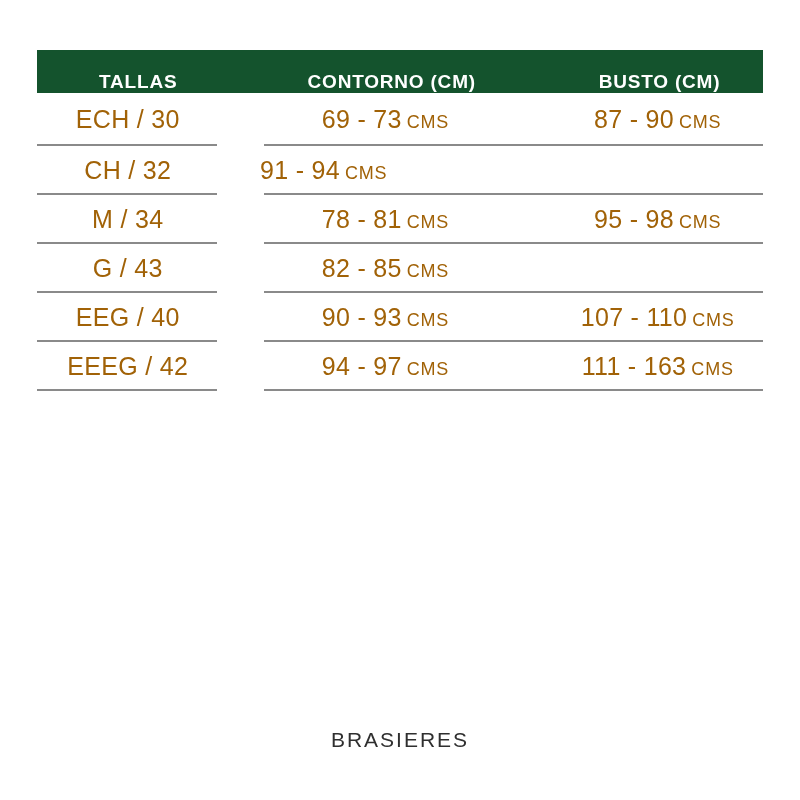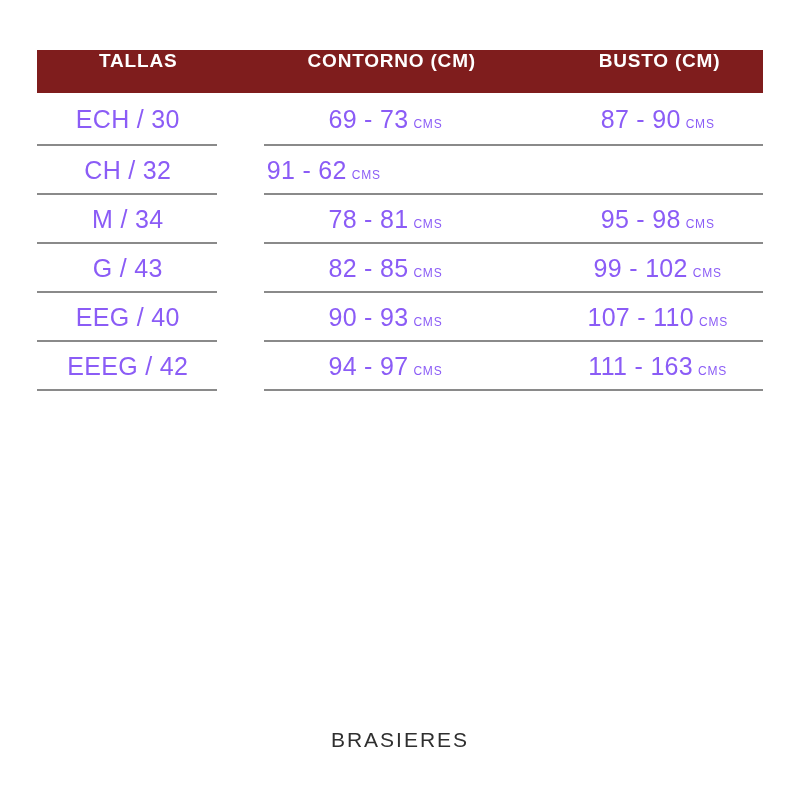--- a/index.html
+++ b/index.html
@@ -15,51 +15,51 @@
     overflow: hidden;
   }
   .size-chart {
     position: absolute;
     left: 37px;
     top: 50px;
     width: 726px;
   }
   .thead {
     display: flex;
-    align-items: flex-start;
+    align-items: flex-end;
     height: 43px;
-    background: #7f1d1d;
+    background: #14532d;
     color: #ffffff;
     padding-left: 12px;
   }
   .th {
     text-align: center;
     font-weight: 700;
     font-size: 19px;
     letter-spacing: 0.8px;
   }
   .col1 { width: 25%; }
   .col2 { width: 46%; }
   .col3 { width: 29%; }
   .row {
     position: relative;
     display: flex;
     align-items: center;
     height: 49px;
-    color: #8b5cf6;
+    color: #a16207;
   }
   #rows .row:first-child { height: 53px; }
   .cell {
     text-align: center;
     font-size: 25px;
     font-weight: 300;
     letter-spacing: 0.3px;
   }
   .unit {
-    font-size: 12px;
+    font-size: 18px;
     letter-spacing: 0.8px;
     margin-left: 5px;
   }
   .sep {
     position: absolute;
     left: 0; right: 0; bottom: 0;
     height: 2px;
   }
   .seg1, .seg2 {
     position: absolute;
@@ -96,41 +96,40 @@
     <div class="cell col2"><span>69 - 73</span><span class="unit">CMS</span></div>
     <div class="cell col3"><span>87 - 90</span><span class="unit">CMS</span></div>
     <div class="sep">
           <span class="seg1"></span>
           <span class="seg2"></span>
         </div>
   </div>
 
   <div class="row">
     <div class="cell col1">CH / 32</div>
-    <div class="cell col3"><span>91 - 62</span><span class="unit">CMS</span></div>
+    <div class="cell col3"><span>91 - 94</span><span class="unit">CMS</span></div>
     <div class="sep">
           <span class="seg1"></span>
           <span class="seg2"></span>
         </div>
   </div>
 
   <div class="row">
     <div class="cell col1">M / 34</div>
     <div class="cell col2"><span>78 - 81</span><span class="unit">CMS</span></div>
     <div class="cell col3"><span>95 - 98</span><span class="unit">CMS</span></div>
     <div class="sep">
           <span class="seg1"></span>
           <span class="seg2"></span>
         </div>
   </div>
 
   <div class="row">
     <div class="cell col1">G / 43</div>
     <div class="cell col2"><span>82 - 85</span><span class="unit">CMS</span></div>
-    <div class="cell col3"><span>99 - 102</span><span class="unit">CMS</span></div>
     <div class="sep">
           <span class="seg1"></span>
           <span class="seg2"></span>
         </div>
   </div>
 
 
   <div class="row">
     <div class="cell col1">EEG / 40</div>
     <div class="cell col2"><span>90 - 93</span><span class="unit">CMS</span></div>

